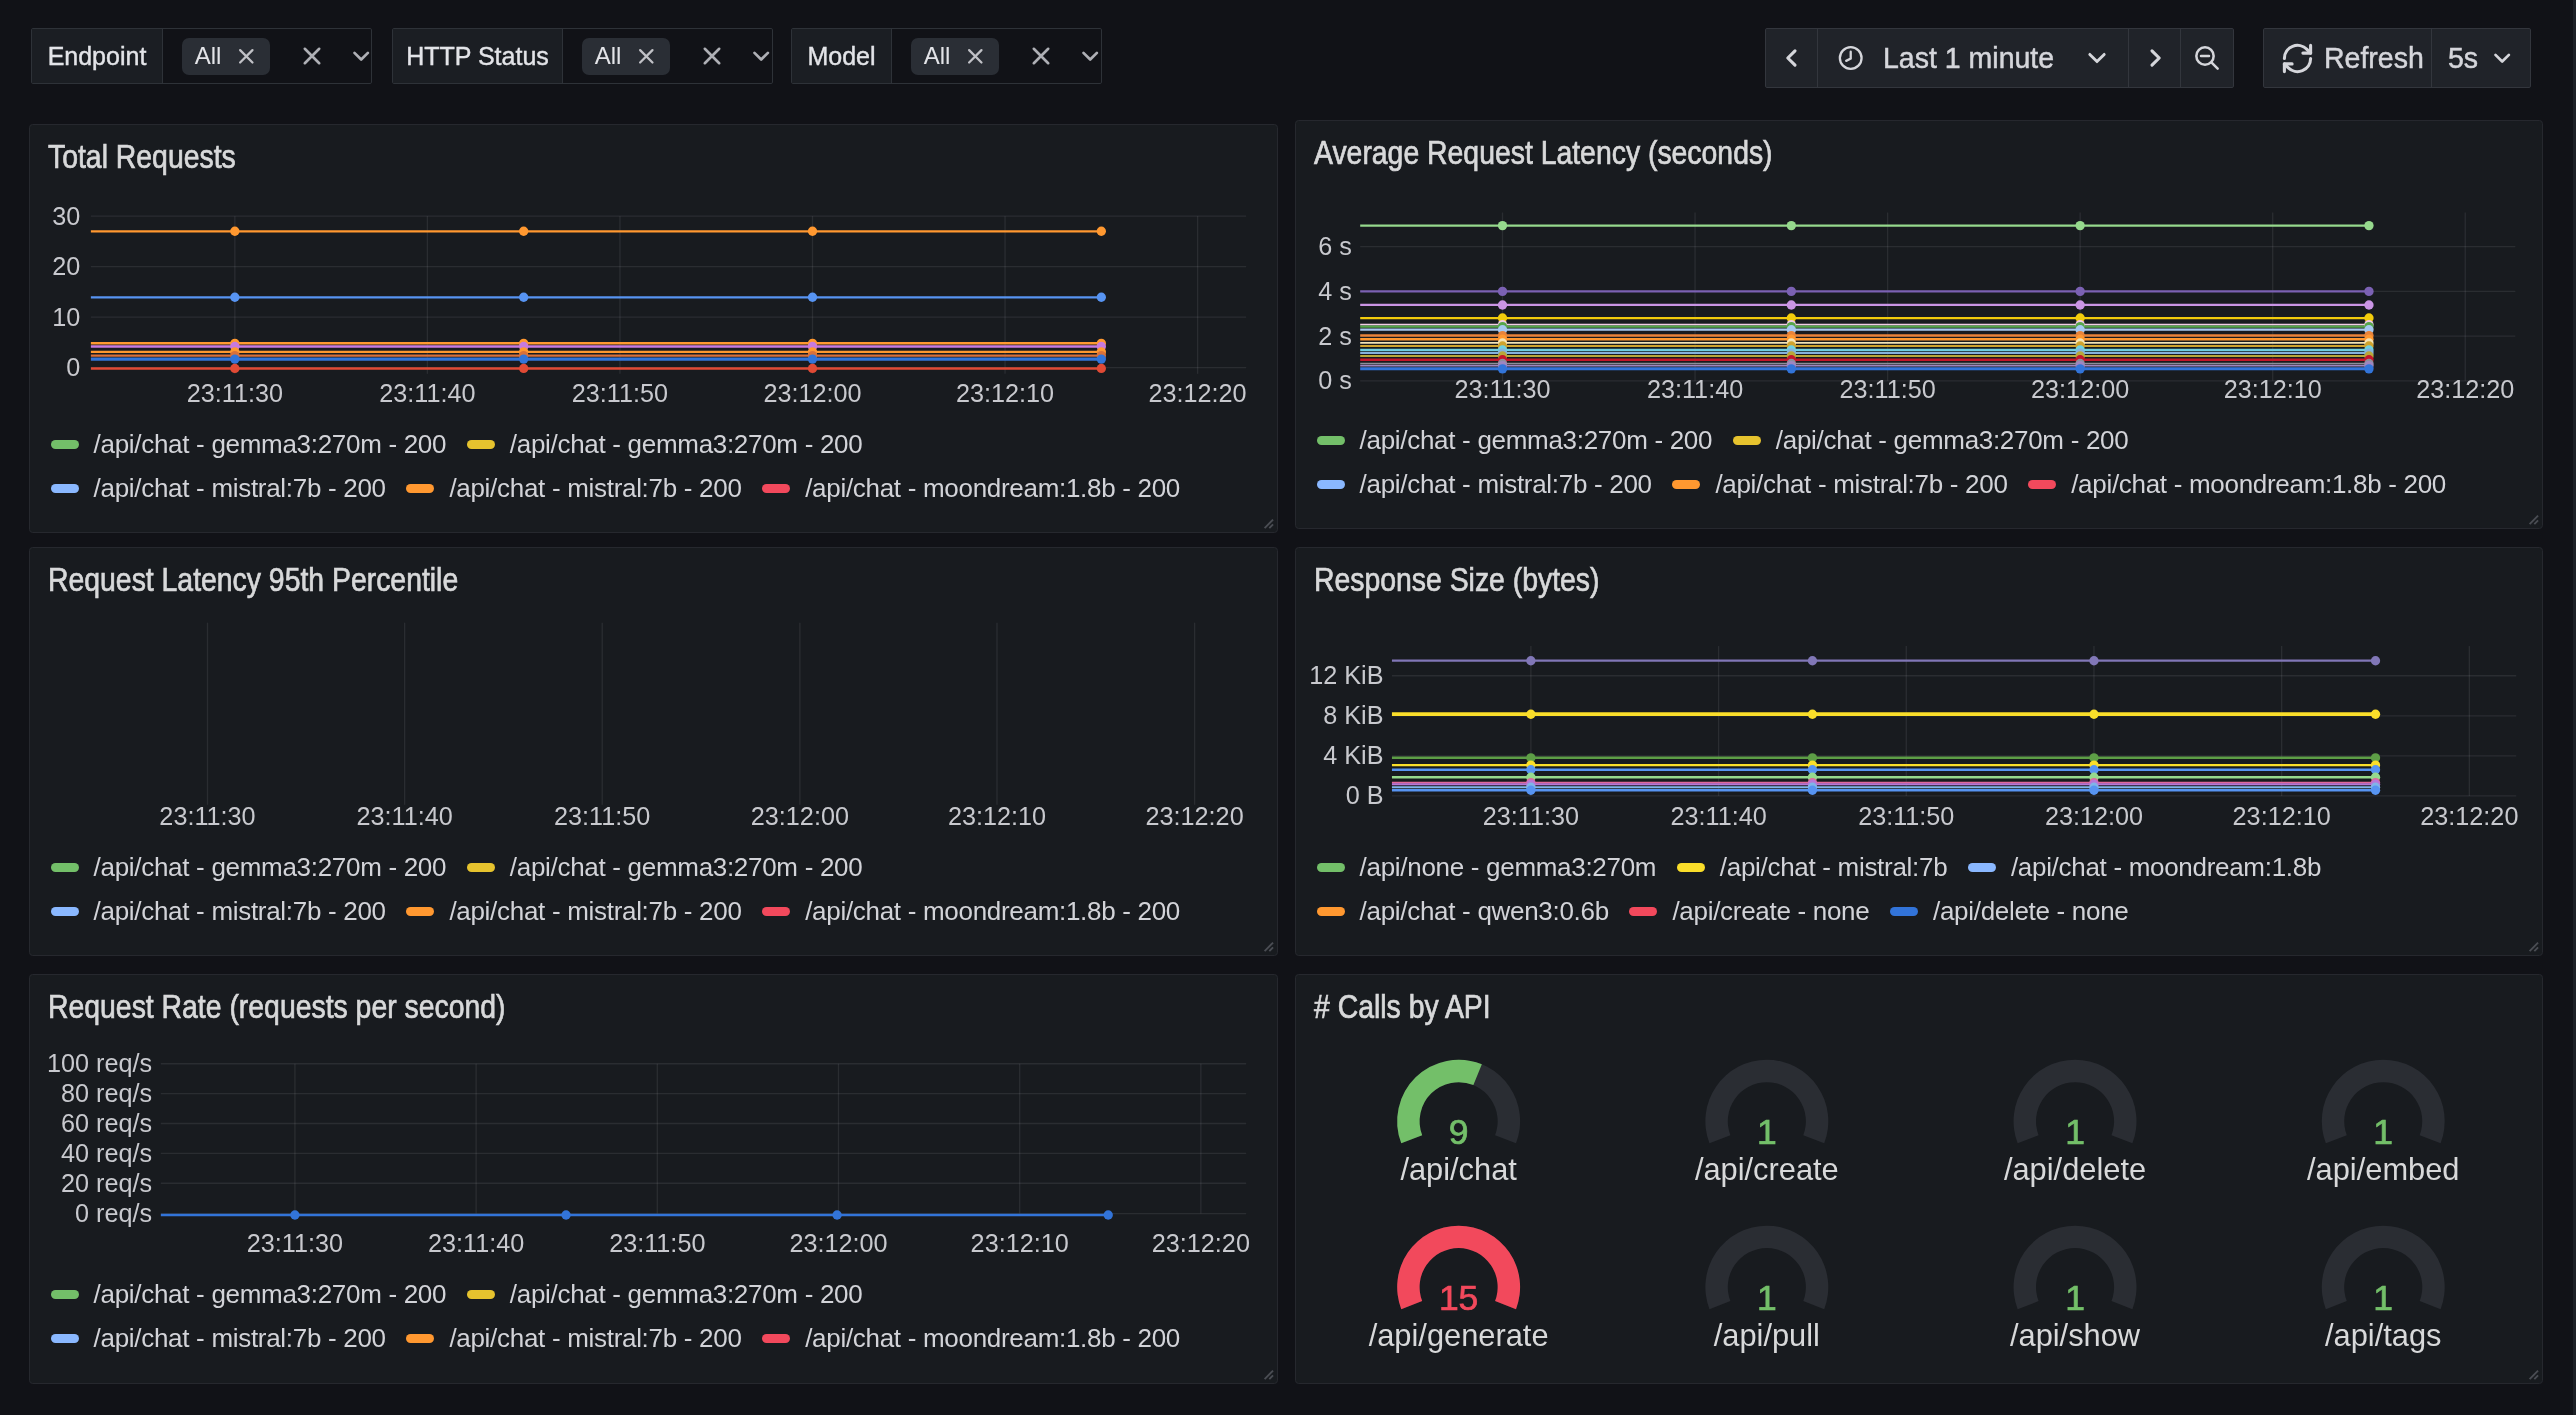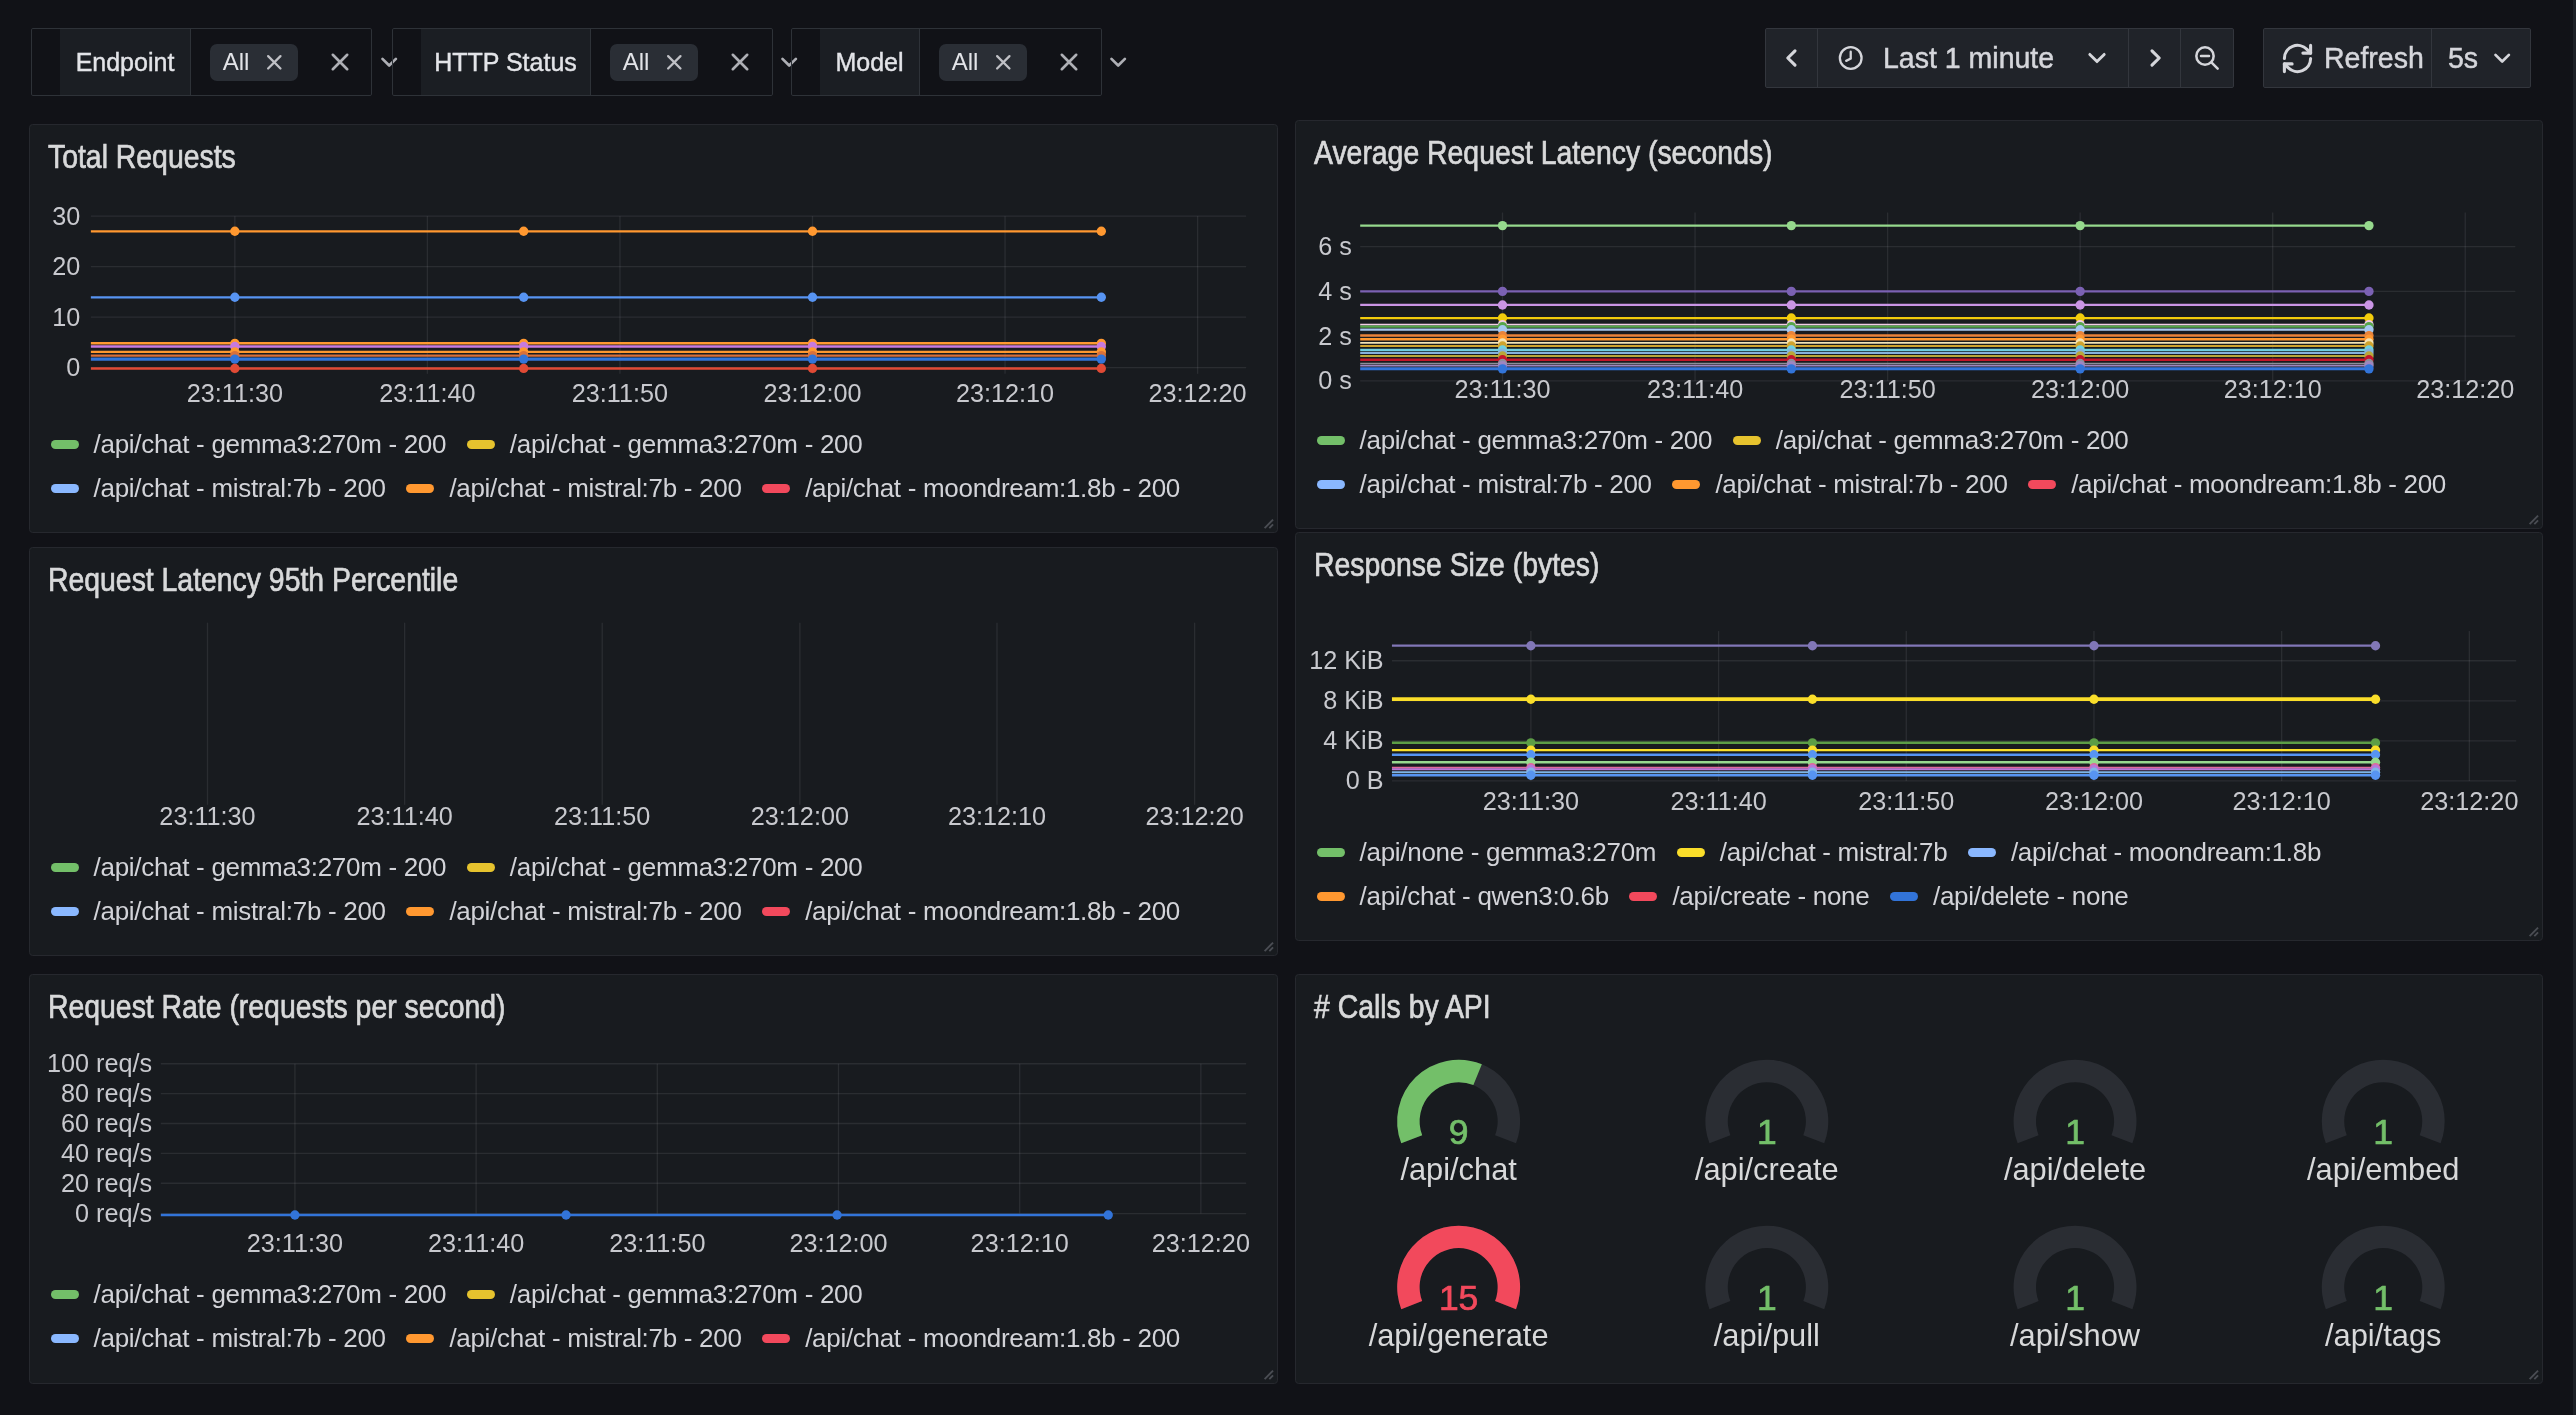--- a/index.html
+++ b/index.html
@@ -3,21 +3,21 @@
 * { margin:0; padding:0; box-sizing:border-box; }
 html,body { width:2576px; height:1415px; background:#111217; font-family:"Liberation Sans", sans-serif; overflow:hidden; }
 .panel { position:absolute; background:#181b1f; border:0.9px solid #26282e; border-radius:3.7px; }
 .ptitle { position:absolute; left:18px; top:13px; font-size:33px; font-weight:400; -webkit-text-stroke:0.7px #d8d9da; color:#d8d9da; white-space:nowrap; transform:scaleX(0.86); transform-origin:left top; }
 .plot { position:absolute; left:0; top:0; }
 .legend { position:absolute; left:20.6px; top:291px; right:9.3px; }
 .lrow { display:flex; flex-wrap:nowrap; align-items:flex-end; height:44px; }
 .litem { display:flex; align-items:center; margin-right:20.6px; font-size:26px; color:#d2d3d8; white-space:nowrap; letter-spacing:-0.3px; }
 .ldash { display:inline-block; width:28px; height:9.3px; border-radius:4.7px; margin-right:15px; }
 .grip { position:absolute; right:2.8px; bottom:2.8px; }
-.fbox { position:absolute; top:28px; height:68px; display:flex; align-items:stretch; border:0.9px solid #2e3238; border-radius:1.9px;padding-left:28px; }
+.fbox { position:absolute; top:28px; height:56px; display:flex; align-items:stretch; border:0.9px solid #2e3238; border-radius:1.9px; }
 .flabel { background:#1b1e23; display:flex; align-items:center; justify-content:center; font-size:25px; font-weight:500; -webkit-text-stroke:0.4px #e3e4e8; color:#e3e4e8; border-right:0.9px solid #2e3238; white-space:nowrap; flex-shrink:0; }
 .fval { display:flex; align-items:center; padding:0 18.7px; flex:1; }
 .chip { background:#2a2e35; border-radius:7px; height:37px; display:flex; align-items:center; padding:0 13px; font-size:24px; color:#e3e4e8; white-space:nowrap; }
 .chipx { margin-left:15px; }
 .fclear { margin-left:30px; }
 .fcaret { margin-left:26px; }
 .tbtn { position:absolute; top:28px; height:60px; background:#202329; border:0.9px solid #33363d; border-radius:1.9px; display:flex; align-items:center; color:#d5d6db; white-space:nowrap; }
 .ttxt { font-size:30px; font-weight:500; -webkit-text-stroke:0.5px #d5d6db; transform:scaleX(0.95); transform-origin:left center; display:inline-block; }</style></head><body>
 <div class="fbox" style="left:31px;width:341px">
     <div class="flabel" style="width:131px">Endpoint</div>
@@ -408,21 +408,21 @@
         <div class="litem">
           <span class="ldash" style="background:#f2495c"></span>
           <span>/api/chat - moondream:1.8b - 200</span>
         </div>
       </div>
     </div>
     <svg class="grip" width="15" height="15" viewBox="0 0 16 16">
       <path d="M15 6 L6 15 M15 11 L11 15" stroke="#4a4d53" stroke-width="2" fill="none"></path>
     </svg>
   </div>
-<div class="panel" style="left:1295px;top:532px;width:1248px;height:409px">
+<div class="panel" style="left:1295px;top:547px;width:1248px;height:409px">
     <div class="ptitle">Response Size (bytes)</div>
     <svg class="plot" width="1248" height="409" viewBox="0 0 1335 438">
       <line x1="102.0" y1="136.8" x2="1306.0" y2="136.8" stroke="rgba(204,204,220,0.10)" stroke-width="1.4" stroke-linecap="butt"></line>
       <line x1="102.0" y1="179.7" x2="1306.0" y2="179.7" stroke="rgba(204,204,220,0.10)" stroke-width="1.4" stroke-linecap="butt"></line>
       <line x1="102.0" y1="222.6" x2="1306.0" y2="222.6" stroke="rgba(204,204,220,0.10)" stroke-width="1.4" stroke-linecap="butt"></line>
       <line x1="102.0" y1="265.5" x2="1306.0" y2="265.5" stroke="rgba(204,204,220,0.10)" stroke-width="1.4" stroke-linecap="butt"></line>
       <line x1="250.8" y1="105.0" x2="250.8" y2="265.5" stroke="rgba(204,204,220,0.10)" stroke-width="1.4" stroke-linecap="butt"></line>
       <line x1="451.8" y1="105.0" x2="451.8" y2="265.5" stroke="rgba(204,204,220,0.10)" stroke-width="1.4" stroke-linecap="butt"></line>
       <line x1="652.8" y1="105.0" x2="652.8" y2="265.5" stroke="rgba(204,204,220,0.10)" stroke-width="1.4" stroke-linecap="butt"></line>
       <line x1="853.8" y1="105.0" x2="853.8" y2="265.5" stroke="rgba(204,204,220,0.10)" stroke-width="1.4" stroke-linecap="butt"></line>

